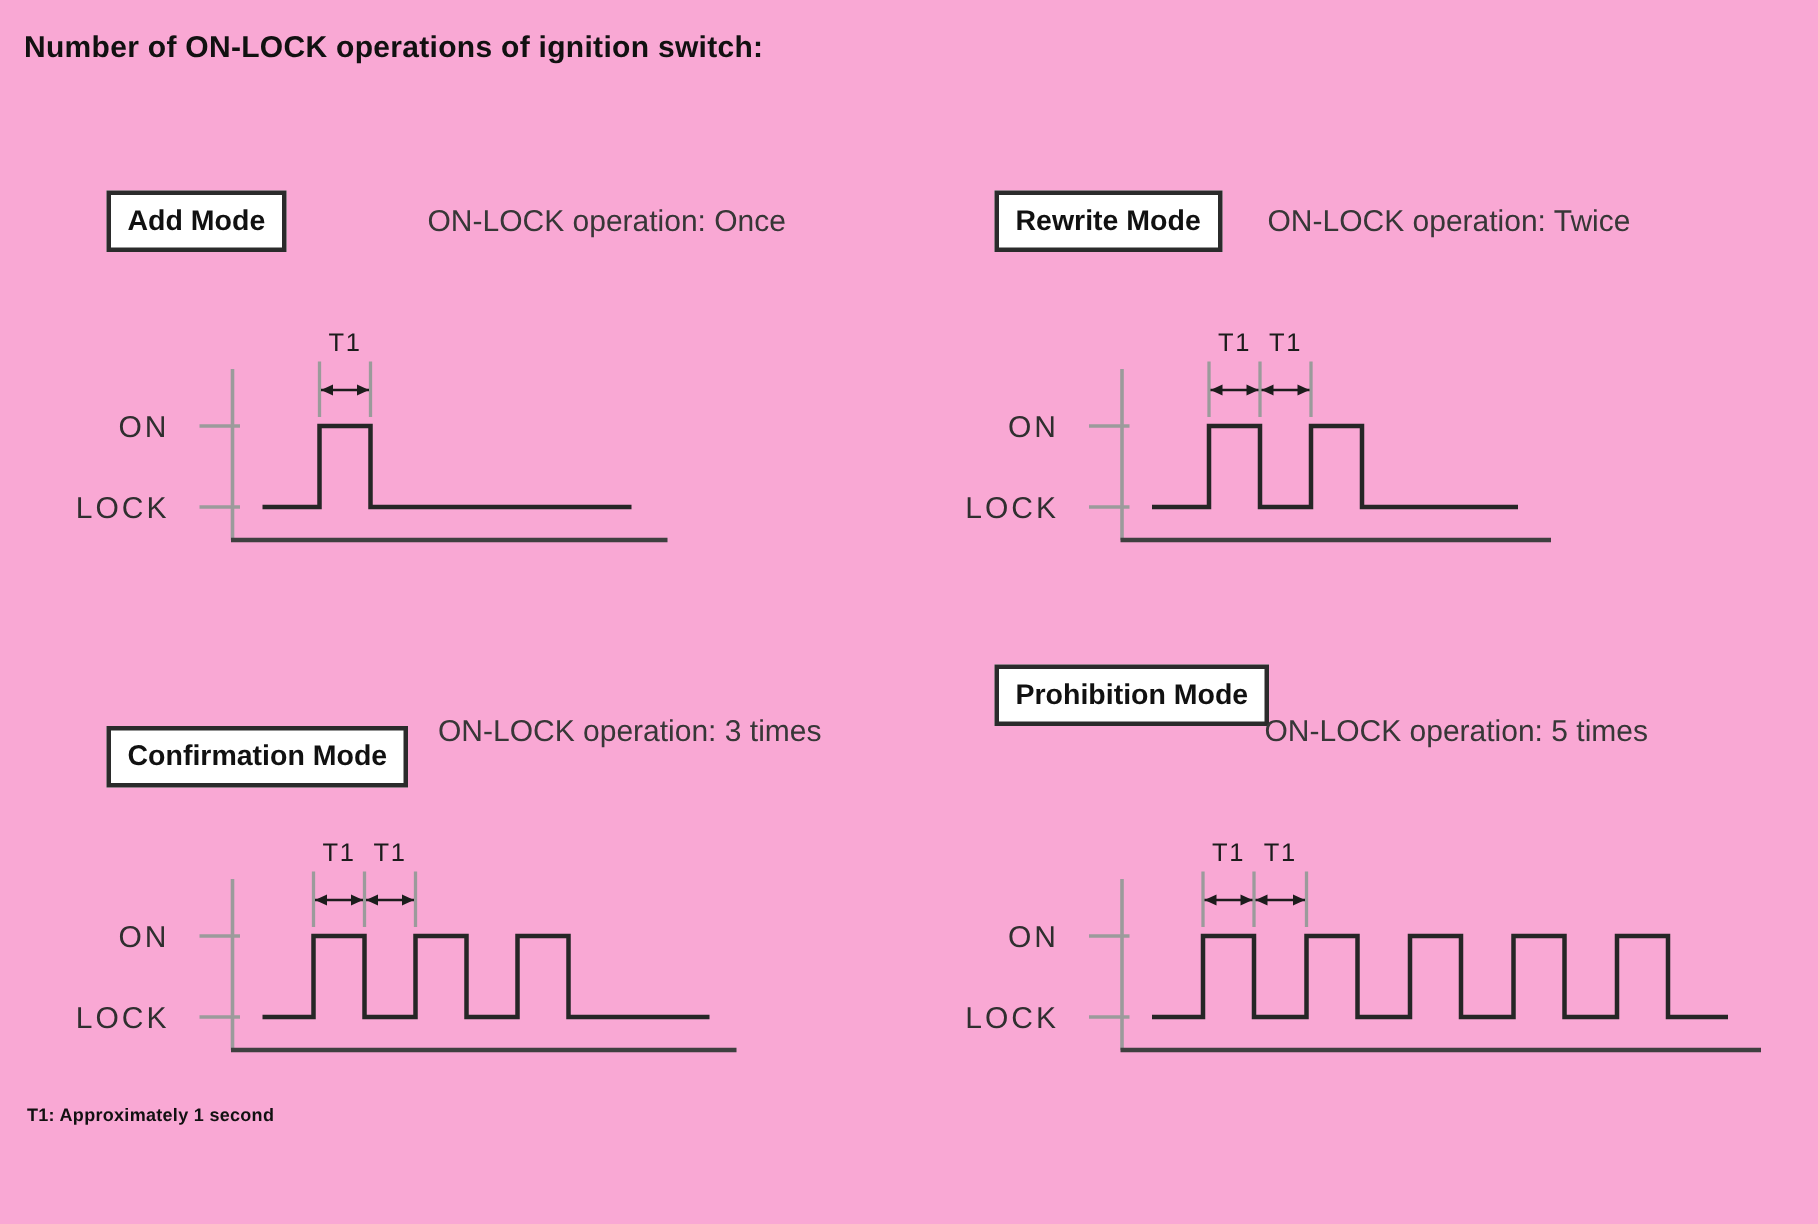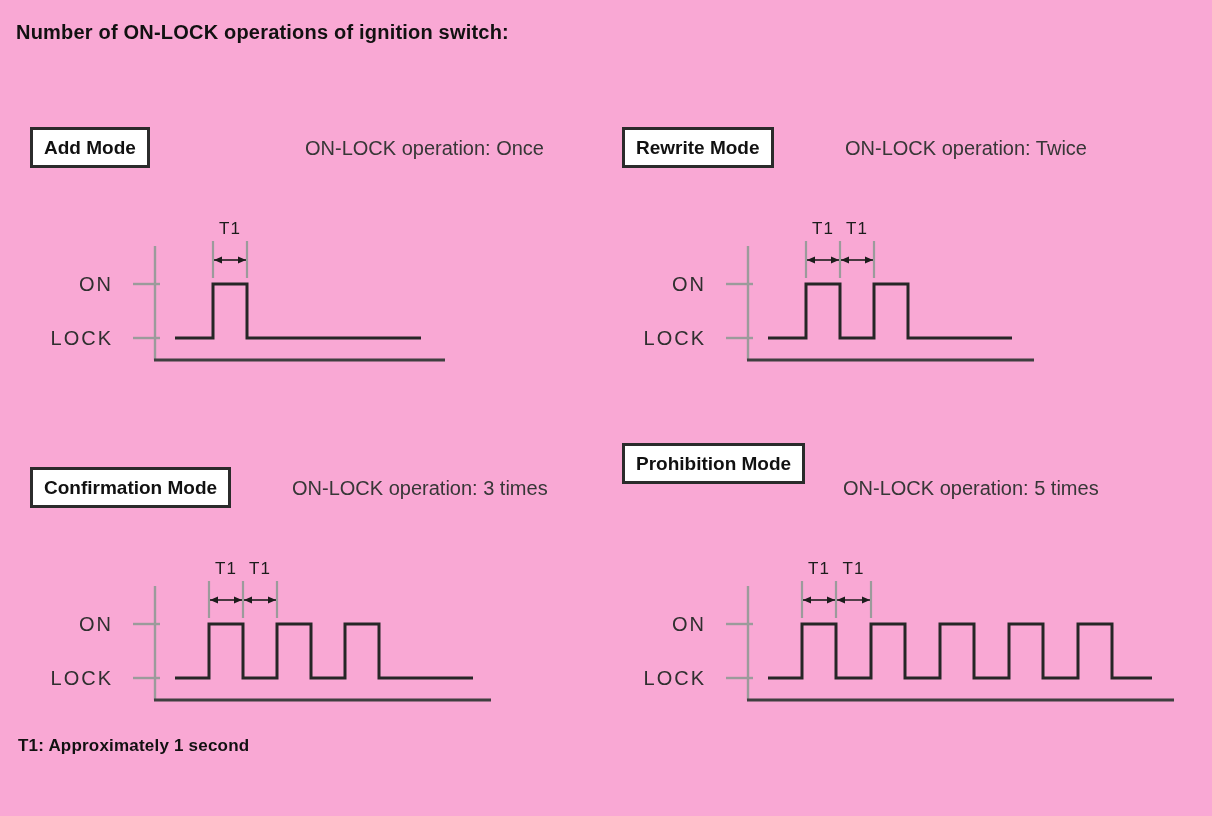--- a/index.html
+++ b/index.html
@@ -11,32 +11,33 @@
     overflow:hidden;
   }
   .panel{position:absolute;inset:0;}
   .page-title{
     position:absolute;left:16px;top:21px;
     font-size:20px;font-weight:bold;color:#111111;
     letter-spacing:0.2px;
   }
   .footnote{
     position:absolute;left:18px;top:736px;
-    font-size:17px;font-weight:bold;color:#111111;
+    font-size:12px;font-weight:bold;color:#111111;
     letter-spacing:0.2px;
   }
   .mode-box{
     position:absolute;
     display:inline-block;
     border:3px solid #2b2b2b;
     padding:6px 11px;
     font-size:19px;font-weight:bold;color:#111111;
     line-height:23px;
     background:#ffffff;
     white-space:nowrap;
+    margin-left:41px;
   }
   .op-text{
     position:absolute;
     font-size:20px;color:#373737;
     line-height:24px;
     white-space:nowrap;
   }
   .wave-svg{position:absolute;overflow:visible;}
   .axis-label{
     font-family:"Liberation Sans",sans-serif;
@@ -51,21 +52,21 @@
 <body>
 
 <div id="page">
 
   <div class="page-title">Number of ON-LOCK operations of ignition switch:</div>
 
   <section class="panel">
     <div class="mode-box" style="left: 30px; top: 127px;">
       <span>Add Mode</span>
     </div>
-    <div class="op-text" style="left: 285px; top: 136px; margin-left: 20px;">ON-LOCK operation: Once</div>
+    <div class="op-text" style="left: 285px; top: 136px;">ON-LOCK operation: Once</div>
     <svg class="wave-svg" xmlns="http://www.w3.org/2000/svg" width="452" height="164" viewBox="0 0 452 164" style="left: 15px; top: 210px;">
         <line x1="140" y1="36" x2="140" y2="150" stroke="#9b9b9b" stroke-width="2.4"></line>
         <line x1="139" y1="150" x2="430" y2="150" stroke="#3f3f3f" stroke-width="3"></line>
         <line x1="118" y1="74" x2="145" y2="74" stroke="#9b9b9b" stroke-width="2.4"></line>
         <line x1="118" y1="128" x2="145" y2="128" stroke="#9b9b9b" stroke-width="2.4"></line>
         <path d="M 160 128 H 198 V 74 H 232 V 128 H 406" fill="none" stroke="#262626" stroke-width="3" stroke-linejoin="miter"></path>
         <line x1="198" y1="31" x2="198" y2="68" stroke="#9b9b9b" stroke-width="2.2"></line>
         <line x1="232" y1="31" x2="232" y2="68" stroke="#9b9b9b" stroke-width="2.2"></line>
         <line x1="199" y1="50" x2="231" y2="50" stroke="#1c1c1c" stroke-width="1.6"></line>
         <polygon points="199,50 207,46.4 207,53.6" fill="#1c1c1c"></polygon>
@@ -97,21 +98,21 @@
         <line x1="233" y1="50" x2="265" y2="50" stroke="#1c1c1c" stroke-width="1.6"></line>
         <polygon points="233,50 241,46.4 241,53.6" fill="#1c1c1c"></polygon>
         <polygon points="265,50 257,46.4 257,53.6" fill="#1c1c1c"></polygon>
         <text x="249" y="24" text-anchor="middle" class="t1-label">T1</text>
         <text x="98" y="81" text-anchor="end" class="axis-label">ON</text>
         <text x="98" y="135" text-anchor="end" class="axis-label">LOCK</text>
       </svg>
   </section>
 
   <section class="panel">
-    <div class="mode-box" style="left: 30px; top: 467px;">
+    <div class="mode-box" style="left: 30px; top: 484px;">
       <span>Confirmation Mode</span>
     </div>
     <div class="op-text" style="left: 272px; top: 476px; margin-left: 20px;">ON-LOCK operation: 3 times</div>
     <svg class="wave-svg" xmlns="http://www.w3.org/2000/svg" width="490" height="164" viewBox="0 0 490 164" style="left: 15px; top: 550px;">
         <line x1="140" y1="36" x2="140" y2="150" stroke="#9b9b9b" stroke-width="2.4"></line>
         <line x1="139" y1="150" x2="476" y2="150" stroke="#3f3f3f" stroke-width="3"></line>
         <line x1="118" y1="74" x2="145" y2="74" stroke="#9b9b9b" stroke-width="2.4"></line>
         <line x1="118" y1="128" x2="145" y2="128" stroke="#9b9b9b" stroke-width="2.4"></line>
         <path d="M 160 128 H 194 V 74 H 228 V 128 H 262 V 74 H 296 V 128 H 330 V 74 H 364 V 128 H 458" fill="none" stroke="#262626" stroke-width="3" stroke-linejoin="miter"></path>
         <line x1="194" y1="31" x2="194" y2="68" stroke="#9b9b9b" stroke-width="2.2"></line>

